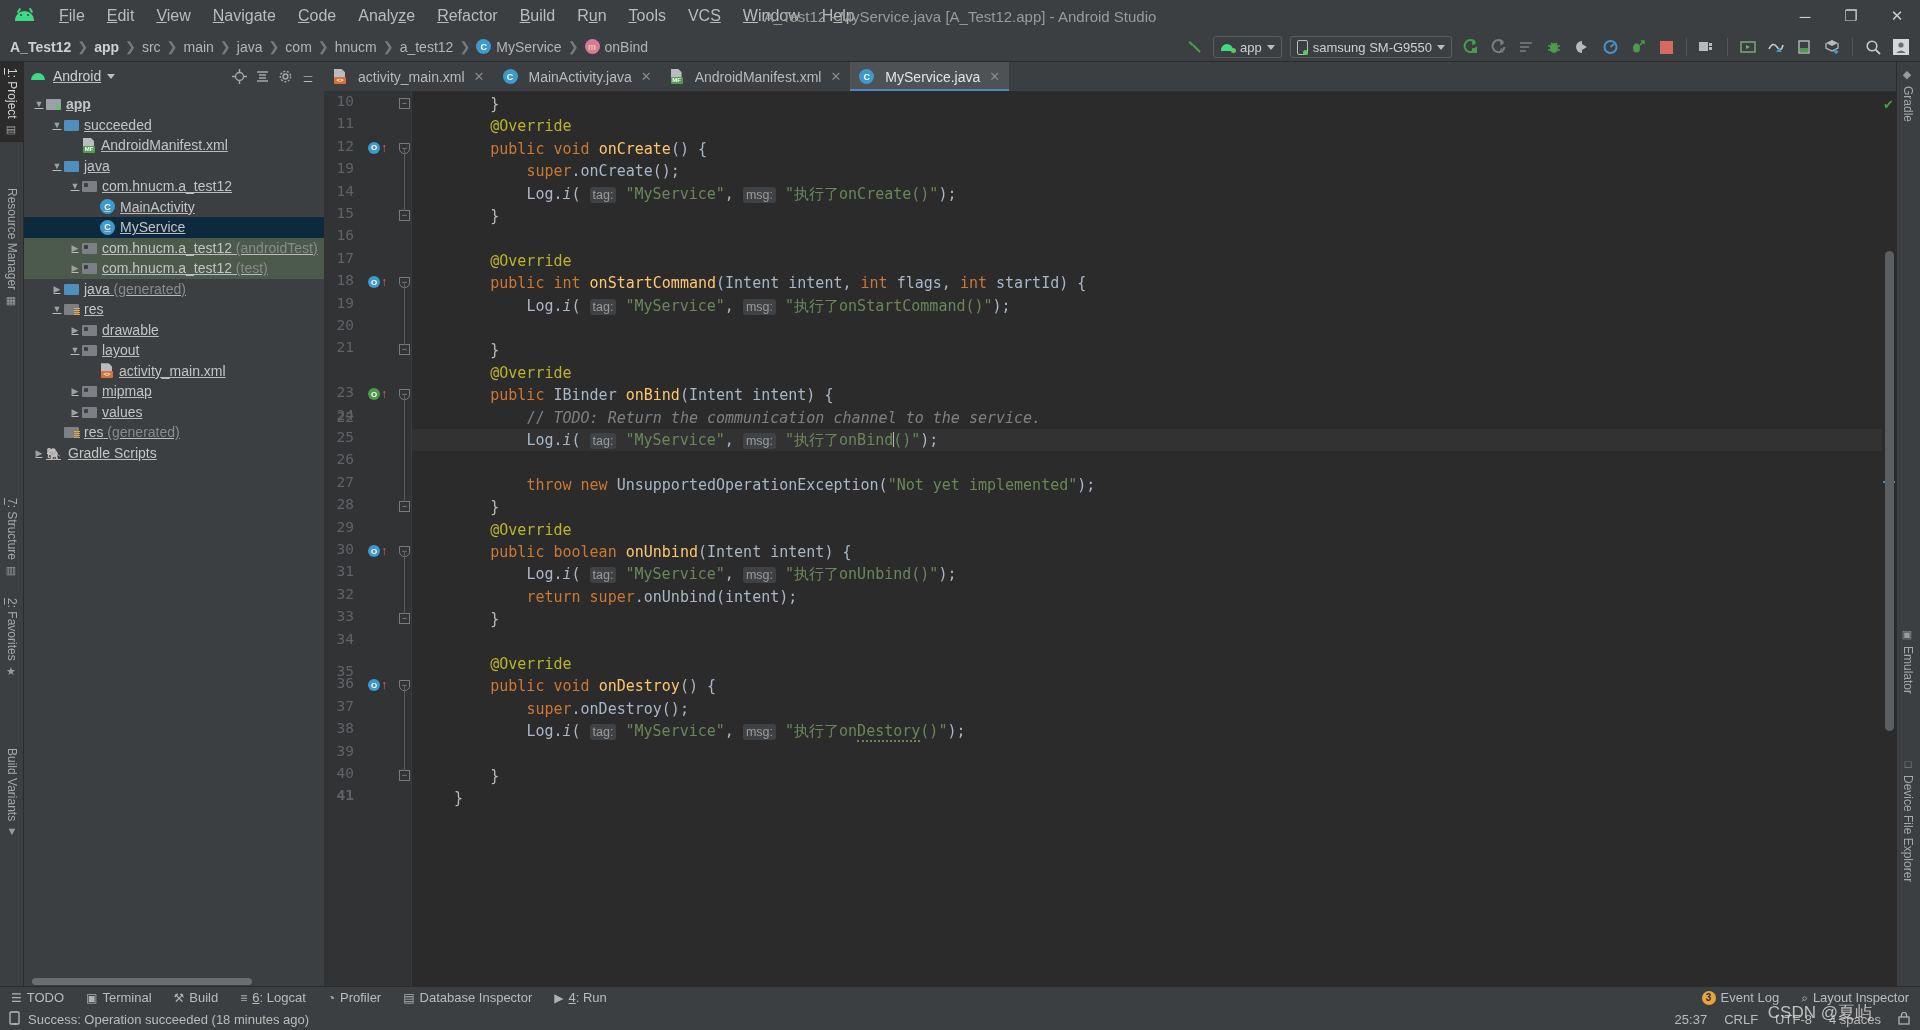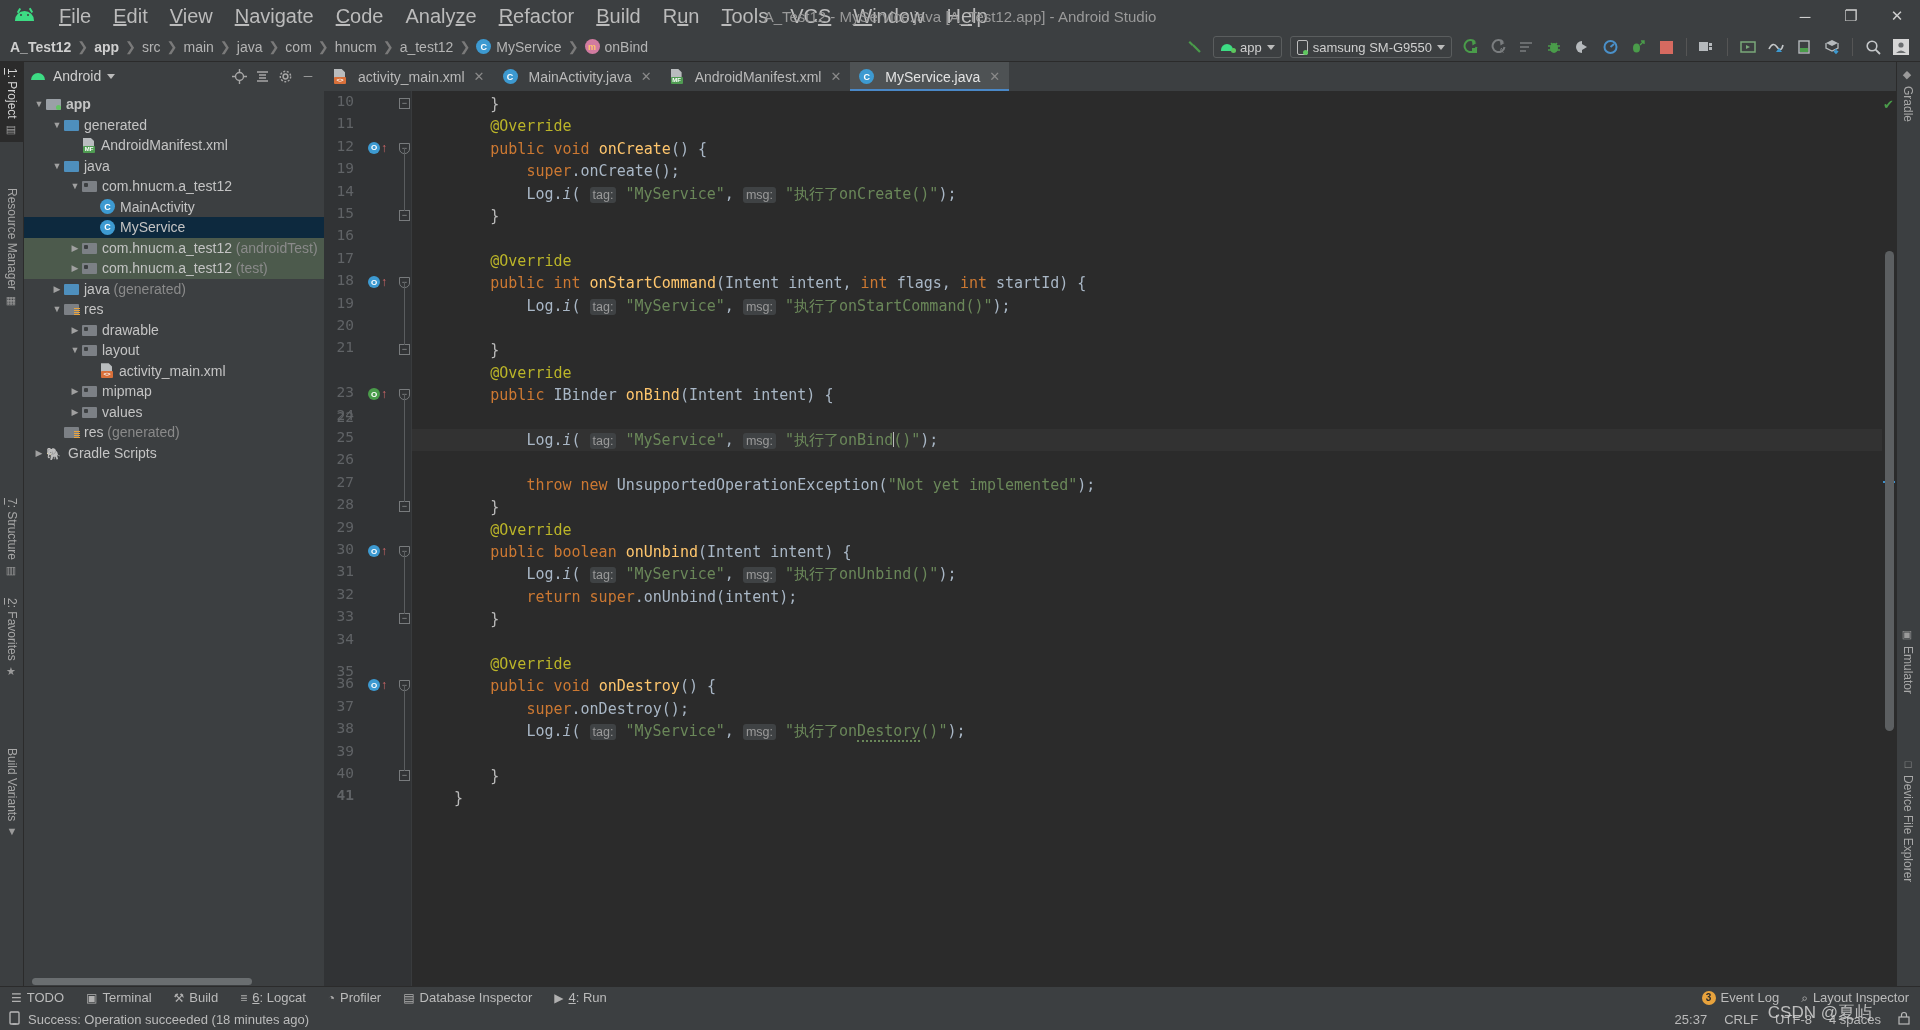--- a/index.html
+++ b/index.html
@@ -15,21 +15,21 @@
   
   .titlebar { height:32px; background:#3c3f41; display:flex; align-items:center; position:relative; }
   .droid-logo { width:26px; height:18px; margin:0 10px 0 12px; position:relative; }
   .droid-logo .head { position:absolute; left:3px; top:4px; width:19px; height:10px;
      background:#3ddc84; border-radius:10px 10px 0 0; }
   .droid-logo .eyeL, .droid-logo .eyeR { position:absolute; top:7px; width:2px;height:2px;background:#3c3f41;border-radius:50%;}
   .droid-logo .eyeL{left:8px;} .droid-logo .eyeR{left:15px;}
   .droid-logo .antL,.droid-logo .antR{position:absolute;top:1px;width:1.5px;height:5px;background:#3ddc84;}
   .droid-logo .antL{left:6px;transform:rotate(30deg);} .droid-logo .antR{left:18px;transform:rotate(-30deg);}
   .menubar { display:flex; align-items:center; gap:0px; }
-  .menu-item { padding:4px 11px; font-size:20px; color:#bbbbbb; cursor:default; }
+  .menu-item { padding:4px 11px; font-size:16px; color:#bbbbbb; cursor:default; }
   .menu-item u { text-decoration:underline; }
   .win-title { position:absolute; left:0; right:0; text-align:center; font-size:15px;
      color:#9a9a9a; pointer-events:none; }
   .win-buttons { position:absolute; right:0; top:0; height:32px; display:flex; align-items:center; }
   .win-btn { width:46px; height:32px; display:flex; align-items:center; justify-content:center;
      color:#cfcfcf; font-size:15px; }
 
   
   .navbar { height:30px; background:#3c3f41; display:flex; align-items:center;
      padding-left:10px; border-bottom:1px solid #2b2b2b; position:relative; }
@@ -64,21 +64,21 @@
 
   
   .right-strip { position:absolute; right:0; top:62px; width:24px; bottom:44px;
      background:#3c3f41; border-left:1px solid #2b2b2b; }
   .vtab-r { position:absolute; right:0; width:24px; writing-mode:vertical-rl;
      font-size:12px; color:#a8a8a8; display:flex; align-items:center; gap:5px;
      padding:6px 0; white-space:nowrap; }
 
   
   .project-panel { position:absolute; left:24px; top:62px; width:300px; bottom:44px;
-     background:#3c3f41; display:flex; flex-direction:column; }
+     background:#3c3f41; display:flex; flex-direction:column;text-decoration:underline; }
   .pp-header { height:28px; display:flex; align-items:center; padding:0 6px; gap:6px; }
   .pp-title { font-size:14px; color:#cfcfcf; display:flex; align-items:center; gap:6px;}
   .pp-hdr-icons { margin-left:auto; display:flex; align-items:center; gap:3px; }
   .pp-ic { width:20px;height:20px;display:flex;align-items:center;justify-content:center;
     font-size:12px;color:#a6a6a6;}
   .tree { flex:1; overflow:hidden; font-size:14px; padding-top:4px; position:relative;}
   .trow { height:20.5px; display:flex; align-items:center; white-space:nowrap; color:#c4c4c4; }
   .trow.selected { background:#0d293e; }
   .trow.greenrow { background:#4c5a4c; }
   .arrow { width:14px; display:inline-block; text-align:center; font-size:9px; color:#a0a0a0; }
@@ -429,21 +429,21 @@
             <i class="b"></i>
             <span class="dot"></span>
           </span>
           <span style="font-weight: bold;">app</span>
         </div>
         <div class="trow" style="padding-left: 26px;">
           <span class="arrow">▼</span>
           <span class="fld">
             <i></i>
           </span>
-          <span>generated</span>
+          <span>succeeded</span>
         </div>
         <div class="trow" style="padding-left: 44px;">
           <span class="arrow"></span>
           <span class="xmlic">
             <span class="pg"></span>
             <span class="bd gn">MF</span>
           </span>
           <span>AndroidManifest.xml</span>
         </div>
         <div class="trow" style="padding-left: 26px;">
@@ -671,20 +671,21 @@
           <div class="cline" style="top: 69.2px; left: 6px;">            <span class="kw">super</span><span class="plain">.onCreate();</span></div>
           <div class="cline" style="top: 91.6px; left: 6px;">            <span class="plain">Log.</span><span class="plain" style="font-style:italic">i</span><span class="plain">( </span><span class="hint">tag:</span><span class="str"> "MyService"</span><span class="plain">, </span><span class="hint">msg:</span><span class="str"> "执行了onCreate()"</span><span class="plain">);</span></div>
           <div class="cline" style="top: 114px; left: 6px;">        }</div>
           <div class="cline" style="top: 136.4px; left: 6px;">&nbsp;</div>
           <div class="cline" style="top: 158.8px; left: 6px;">        <span class="anno">@Override</span></div>
           <div class="cline" style="top: 181.2px; left: 6px;">        <span class="kw">public</span> <span class="kw">int</span> <span class="meth">onStartCommand</span><span class="plain">(Intent intent, </span><span class="kw">int</span><span class="plain"> flags, </span><span class="kw">int</span><span class="plain"> startId) {</span></div>
           <div class="cline" style="top: 203.6px; left: 6px;">            <span class="plain">Log.</span><span class="plain" style="font-style:italic">i</span><span class="plain">( </span><span class="hint">tag:</span><span class="str"> "MyService"</span><span class="plain">, </span><span class="hint">msg:</span><span class="str"> "执行了onStartCommand()"</span><span class="plain">);</span></div>
           <div class="cline" style="top: 248.4px; left: 6px;">        }</div>
           <div class="cline" style="top: 270.8px; left: 6px;">        <span class="anno">@Override</span></div>
           <div class="cline" style="top: 293.2px; left: 6px;">        <span class="kw">public</span> <span class="plain">IBinder </span><span class="meth">onBind</span><span class="plain">(Intent intent) {</span></div>
+          <div class="cline" style="top: 315.6px; left: 6px;">            <span class="cmt-b">// </span><span class="cmt">TODO: Return the communication channel to the service.</span></div>
           <div class="caret-line" style="top: 338px;"></div>
           <div class="cline" style="top: 338px; left: 6px;">            <span class="plain">Log.</span><span class="plain" style="font-style:italic">i</span><span class="plain">( </span><span class="hint">tag:</span><span class="str"> "MyService"</span><span class="plain">, </span><span class="hint">msg:</span><span class="str"> "执行了onBind</span><span class="cursor-bar"></span><span class="str">()"</span><span class="plain">);</span></div>
           <div class="cline" style="top: 360.4px; left: 6px;">&nbsp;</div>
           <div class="cline" style="top: 382.8px; left: 6px;">            <span class="kw">throw new</span> <span class="plain">UnsupportedOperationException(</span><span class="str">"Not yet implemented"</span><span class="plain">);</span></div>
           <div class="cline" style="top: 405.2px; left: 6px;">        }</div>
           <div class="cline" style="top: 427.6px; left: 6px;">        <span class="anno">@Override</span></div>
           <div class="cline" style="top: 450px; left: 6px;">        <span class="kw">public</span> <span class="kw">boolean</span> <span class="meth">onUnbind</span><span class="plain">(Intent intent) {</span></div>
           <div class="cline" style="top: 472.4px; left: 6px;">            <span class="plain">Log.</span><span class="plain" style="font-style:italic">i</span><span class="plain">( </span><span class="hint">tag:</span><span class="str"> "MyService"</span><span class="plain">, </span><span class="hint">msg:</span><span class="str"> "执行了onUnbind()"</span><span class="plain">);</span></div>
           <div class="cline" style="top: 494.8px; left: 6px;">            <span class="kw">return</span> <span class="kw">super</span><span class="plain">.onUnbind(intent);</span></div>
           <div class="cline" style="top: 517.2px; left: 6px;">        }</div>

